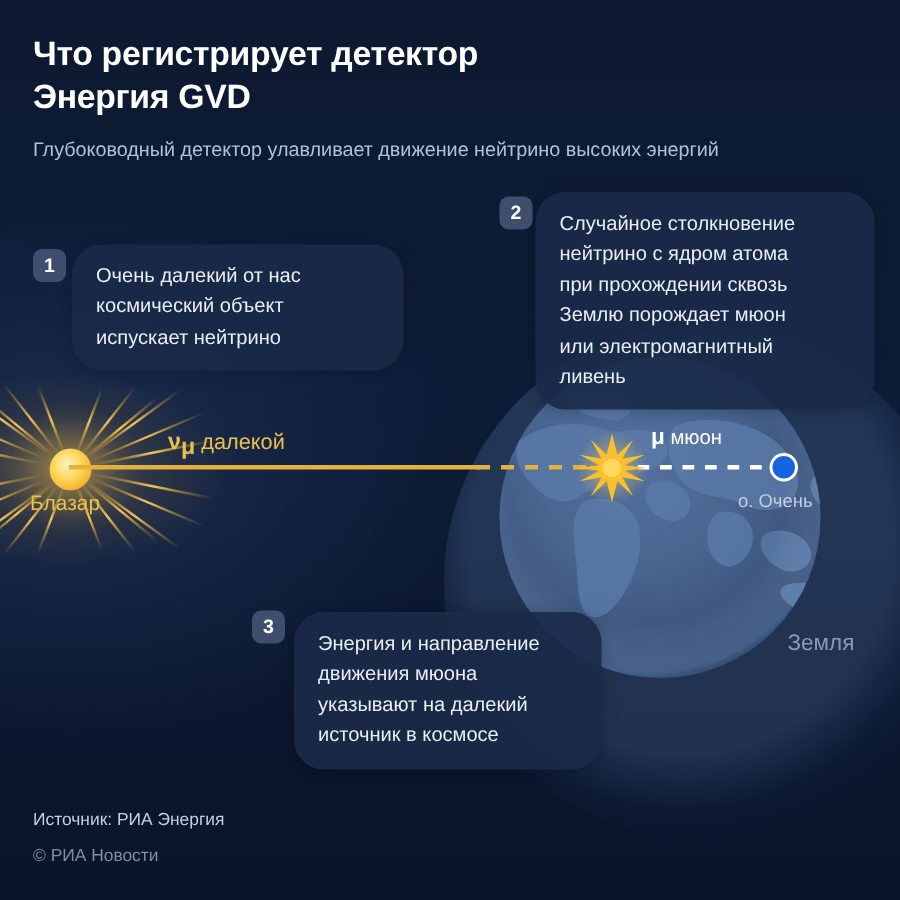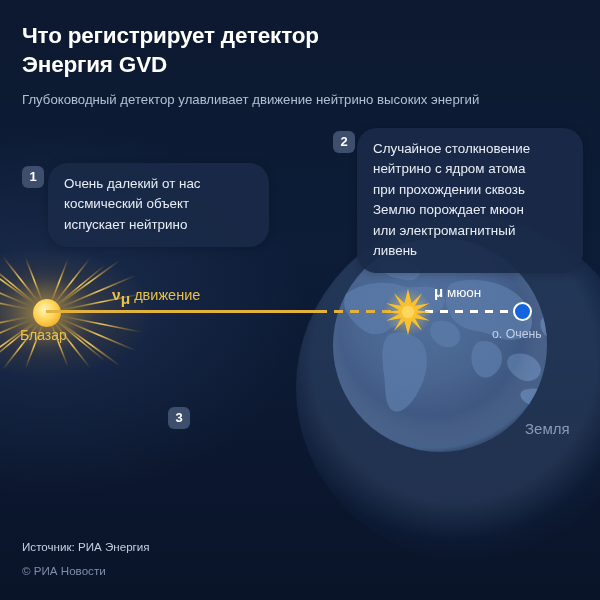--- a/index.html
+++ b/index.html
@@ -344,21 +344,21 @@
                L15.6 25.8 L1 24 L15.6 22.2 L2.4 15.2 L17.1 17.8 L9.9 5.1
                L20.4 15.2 Z"></path>
       <circle cx="24" cy="24" r="6.2" fill="#ffd75e"></circle>
     </svg>
   </div>
 
   <div id="baikal-dot"></div>
 
   <div class="lbl" id="lbl-neutrino">
     <span class="sym">ν</span><sub class="sym">μ</sub>
-    <span>движение</span>
+    <span>далекой</span>
   </div>
 
   <div class="lbl" id="lbl-muon">
     <span class="sym">μ</span>
     <span>мюон</span>
   </div>
 
   <div class="lbl" id="lbl-baikal">о. Очень</div>
   <div class="lbl" id="lbl-blazar">Блазар</div>
   <div class="lbl" id="lbl-earth">Земля</div>
@@ -373,20 +373,26 @@
   <div class="callout" id="callout-2">
     <span class="txt">Случайное столкновение
 нейтрино с ядром атома
 при прохождении сквозь
 Землю порождает мюон
 или электромагнитный
 ливень</span>
   </div>
   <div class="badge" id="badge-2">2</div>
 
+  <div class="callout" id="callout-3">
+    <span class="txt">Энергия и направление
+движения мюона
+указывают на далекий
+источник в космосе</span>
+  </div>
   <div class="badge" id="badge-3">3</div>
 
   <div id="header">
     <h1 class="title">
       <span>Что регистрирует детектор</span><br>
       <span>Энергия GVD</span>
     </h1>
     <p class="subtitle">Глубоководный детектор улавливает движение нейтрино высоких энергий</p>
   </div>
 

